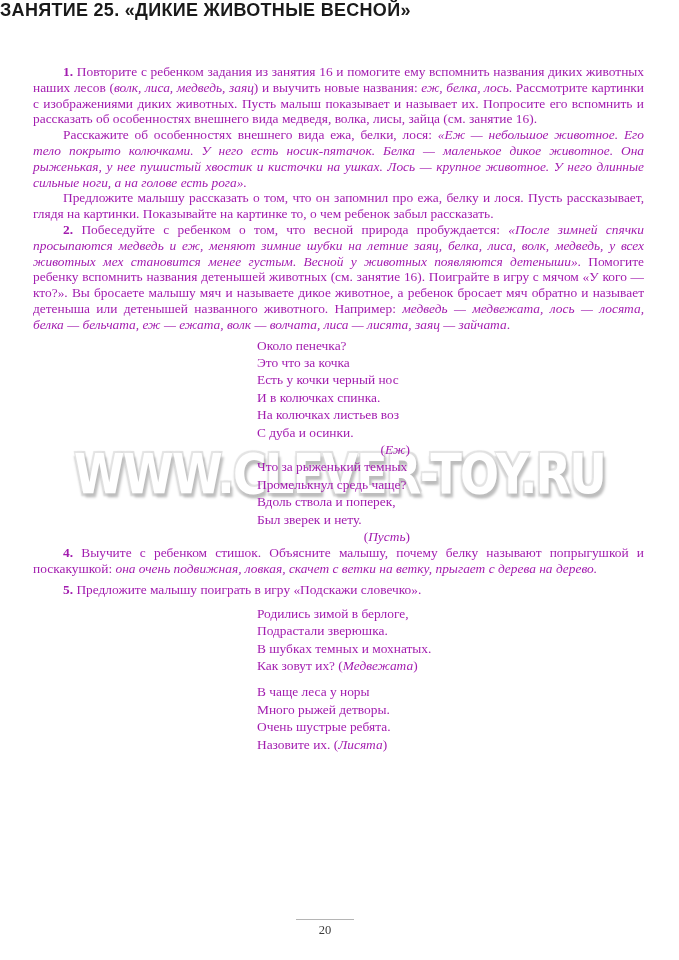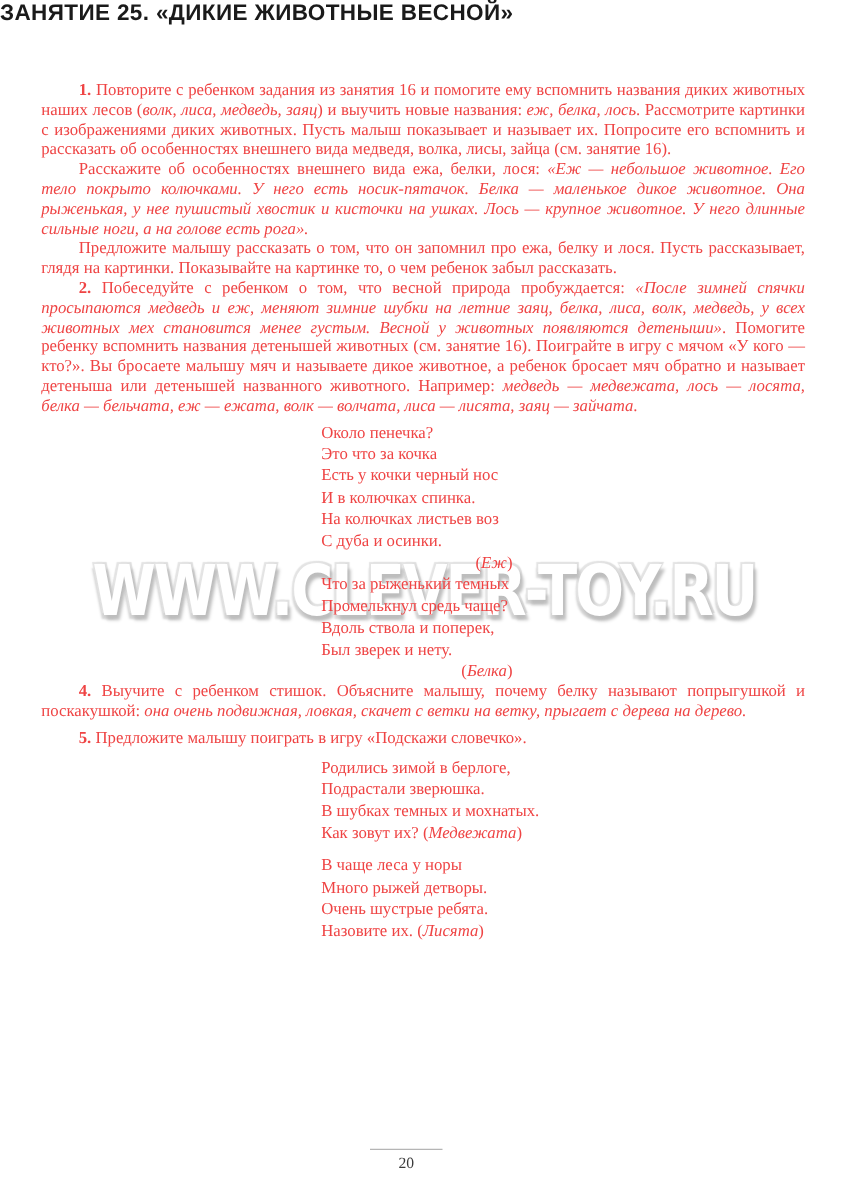--- a/index.html
+++ b/index.html
@@ -47,21 +47,21 @@
       0 0 1px #cfcfcf;
   }
   .content {
     position: absolute;
     left: 33px;
     top: 64px;
     width: 611px;
     font-family: "Liberation Serif", serif;
     font-size: 13.4px;
     line-height: 15.8px;
-    color: #ef4444;
+    color: #a21caf;
     z-index: 2;
   }
   .para {
     margin: 0;
     text-align: justify;
     text-indent: 30px;
   }
   .verse {
     margin-left: 224px;
     line-height: 17.4px;
@@ -126,21 +126,21 @@
       <div class="verse-answer"><span>(</span><span class="it">Еж</span><span>)</span></div>
     </div>
 
     <div class="verse">
       <div>
           <div class="verse-line"><span>Что за рыженький темных</span></div>
           <div class="verse-line"><span>Промелькнул средь чаще?</span></div>
           <div class="verse-line"><span>Вдоль ствола и поперек,</span></div>
           <div class="verse-line"><span>Был зверек и нету.</span></div>
         </div>
-      <div class="verse-answer"><span>(</span><span class="it">Белка</span><span>)</span></div>
+      <div class="verse-answer"><span>(</span><span class="it">Пусть</span><span>)</span></div>
     </div>
 
     <p class="para m-item4"><span class="bd">4. </span><span>Выучите с ребенком стишок. Объясните малышу, почему белку называют попрыгушкой и поскакушкой: </span><span class="it">она очень подвижная, ловкая, скачет с ветки на ветку, прыгает с дерева на дерево.</span></p>
 
 
     <p class="para m-item5"><span class="bd">5. </span><span>Предложите малышу поиграть в игру «Подскажи словечко».</span></p>
 
     <div class="verse m-bears">
       <div>
           <div class="verse-line"><span>Родились зимой в берлоге,</span></div>

